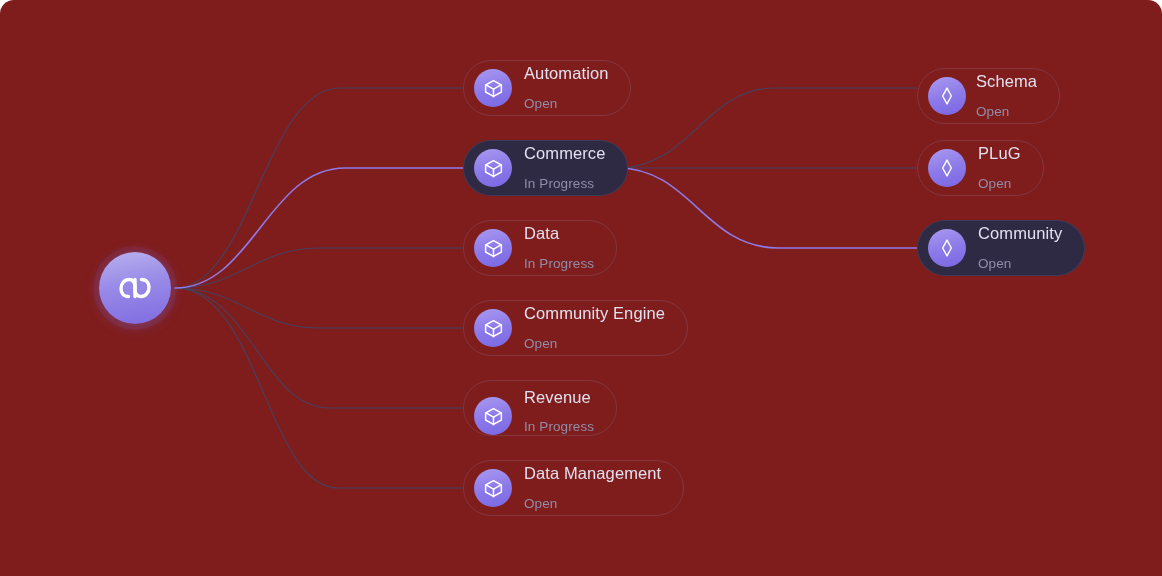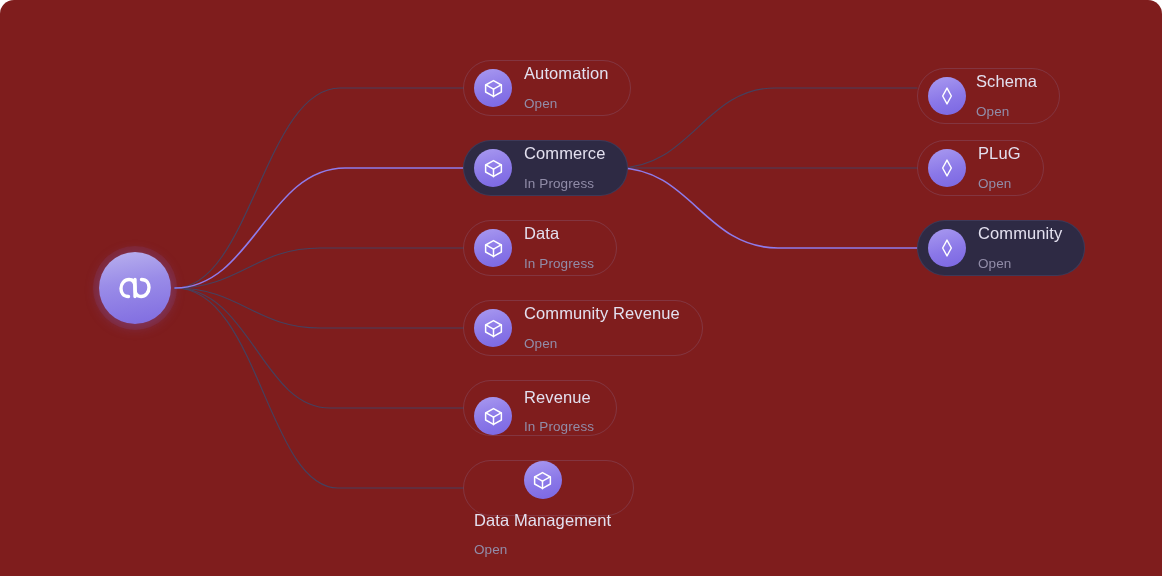--- a/index.html
+++ b/index.html
@@ -174,40 +174,40 @@
 
   <div class="node" style="left:463px; top:300px;">
     <span class="node-icon">
       <svg width="21" height="21" viewBox="0 0 24 24" fill="none" stroke="#ffffff" stroke-width="1.7" stroke-linecap="round" stroke-linejoin="round" xmlns="http://www.w3.org/2000/svg">
         <path d="M21 16V8l-9-5-9 5v8l9 5 9-5z"></path>
           <path d="M3.3 7.9 12 12.8l8.7-4.9"></path>
           <path d="M12 12.8V21.5"></path>
       </svg>
     </span>
     <span class="node-text">
-      <span class="node-title">Community Revenue</span>
+      <span class="node-title">Community Engine</span>
       <span class="node-status">Open</span>
     </span>
   </div>
 
   <div class="node" style="left:463px; top:380px;align-items:flex-end;">
     <span class="node-icon">
       <svg width="21" height="21" viewBox="0 0 24 24" fill="none" stroke="#ffffff" stroke-width="1.7" stroke-linecap="round" stroke-linejoin="round" xmlns="http://www.w3.org/2000/svg">
         <path d="M21 16V8l-9-5-9 5v8l9 5 9-5z"></path>
           <path d="M3.3 7.9 12 12.8l8.7-4.9"></path>
           <path d="M12 12.8V21.5"></path>
       </svg>
     </span>
     <span class="node-text">
       <span class="node-title">Revenue</span>
       <span class="node-status">In Progress</span>
     </span>
   </div>
 
-  <div class="node" style="left:463px; top:460px;flex-direction:column;">
+  <div class="node" style="left:463px; top:460px;">
     <span class="node-icon">
       <svg width="21" height="21" viewBox="0 0 24 24" fill="none" stroke="#ffffff" stroke-width="1.7" stroke-linecap="round" stroke-linejoin="round" xmlns="http://www.w3.org/2000/svg">
         <path d="M21 16V8l-9-5-9 5v8l9 5 9-5z"></path>
           <path d="M3.3 7.9 12 12.8l8.7-4.9"></path>
           <path d="M12 12.8V21.5"></path>
       </svg>
     </span>
     <span class="node-text">
       <span class="node-title">Data Management</span>
       <span class="node-status">Open</span>

